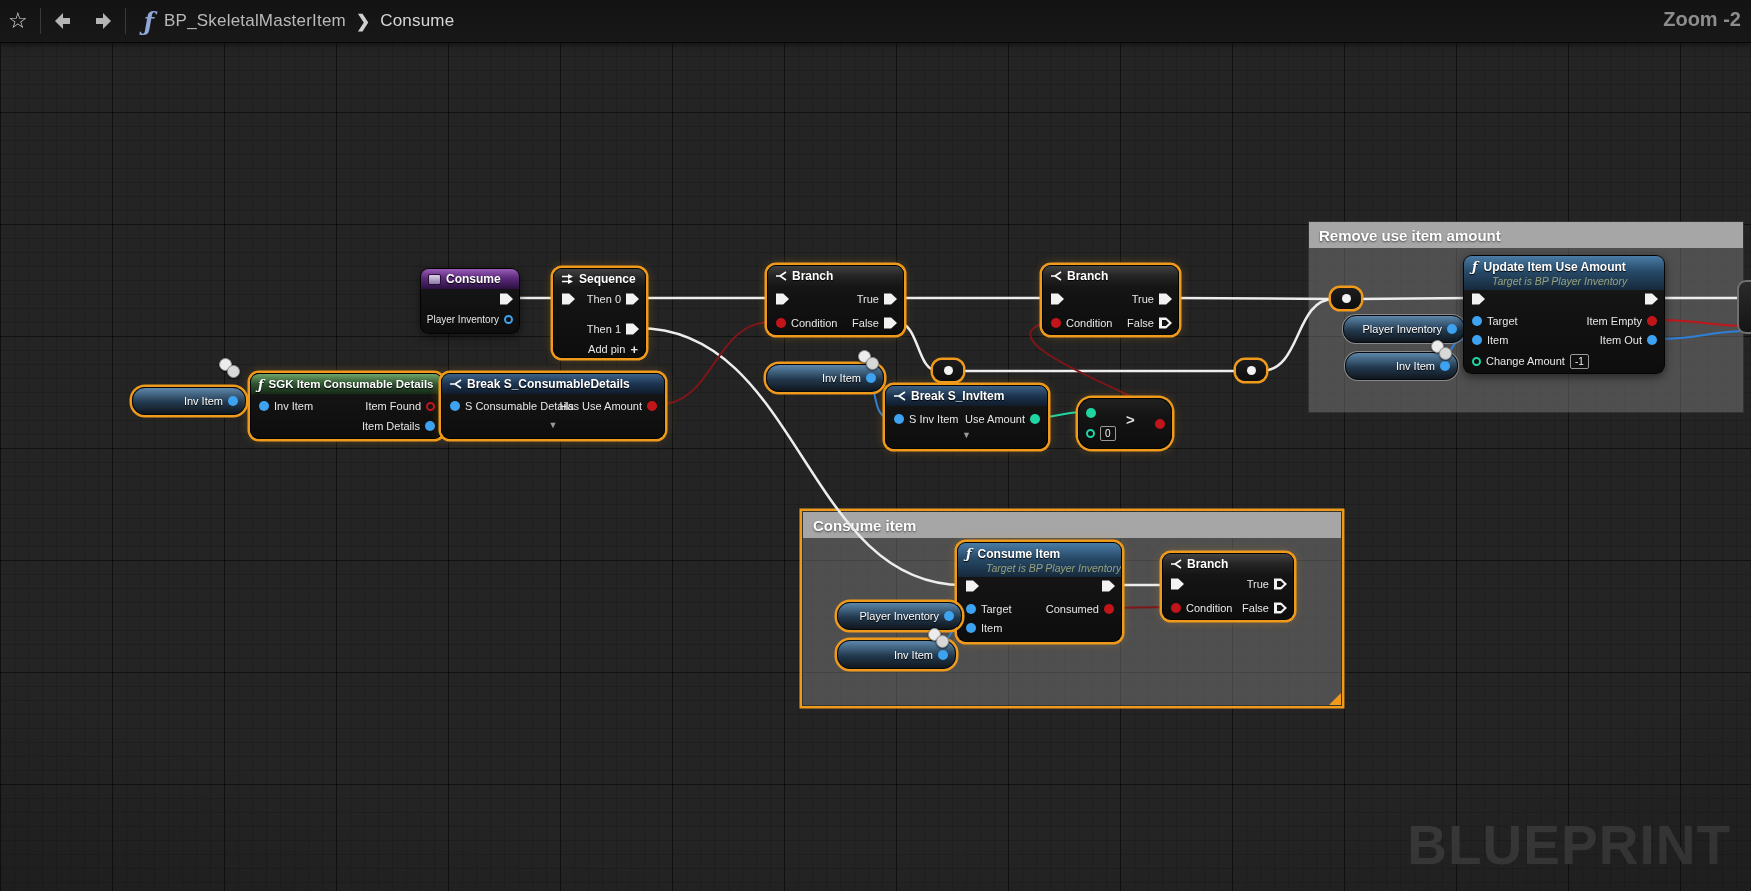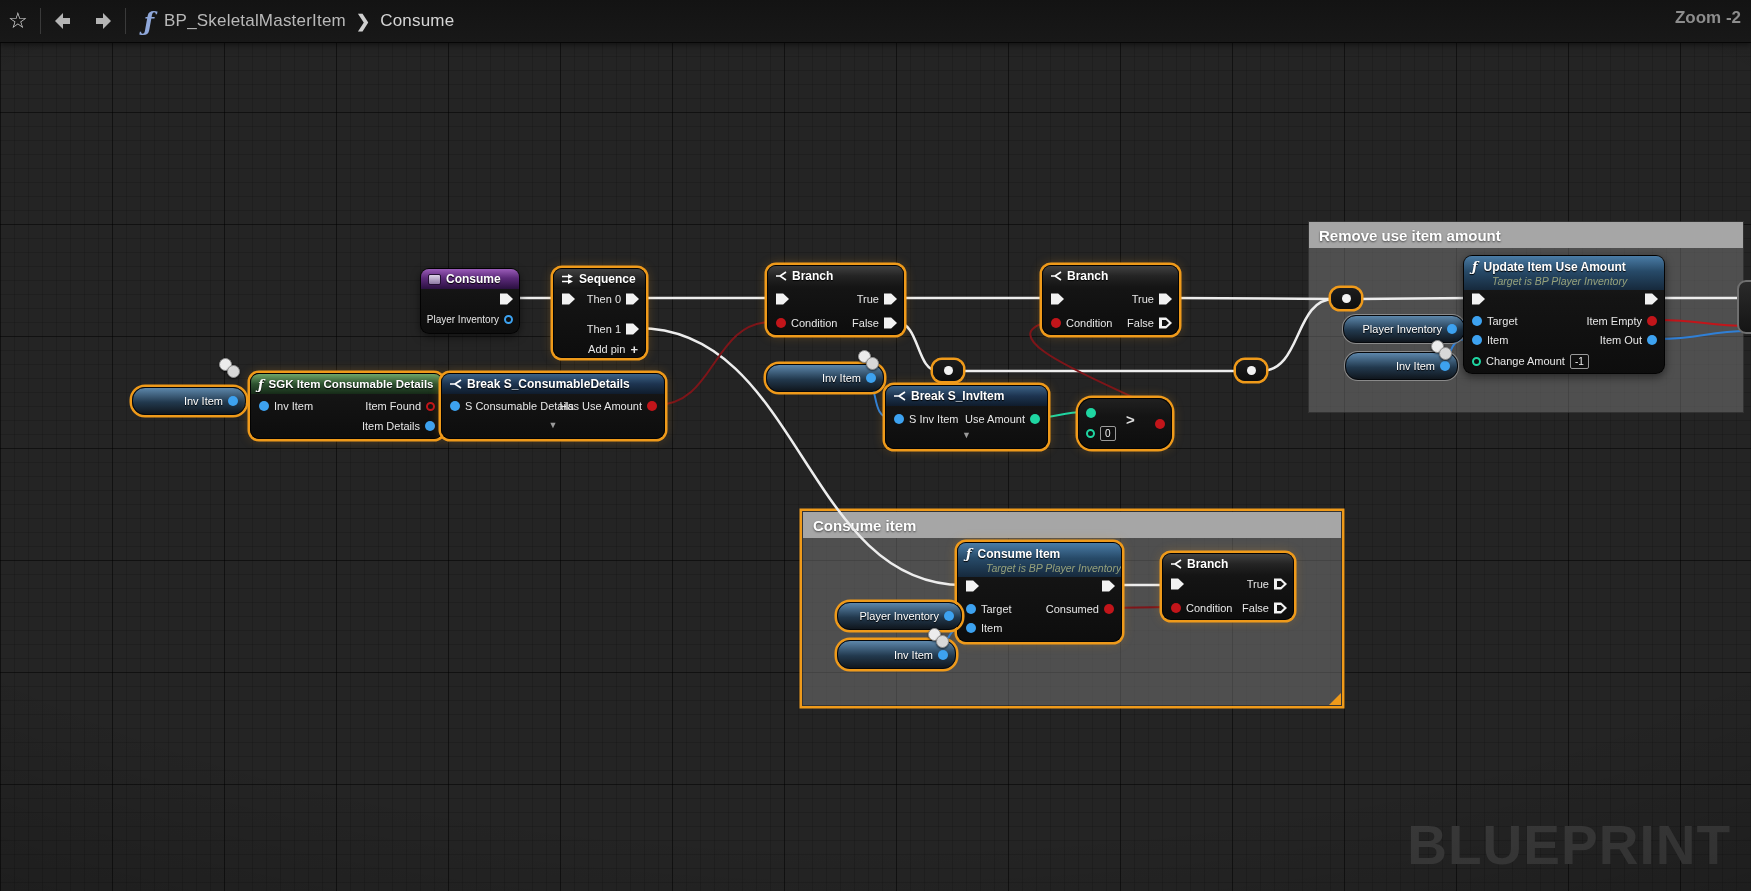--- a/index.html
+++ b/index.html
@@ -19,21 +19,21 @@
     background:linear-gradient(180deg,#131313,#181818);border-bottom:1px solid #060606;
     display:flex;align-items:center;box-shadow:0 2px 6px rgba(0,0,0,.5);}
   .tb-ic{color:#dedede;font-size:22px;margin:0 8px;cursor:pointer;}
   .tb-sep{width:1px;height:26px;background:#3a3a3a;margin:0 4px;}
   .arrow svg{display:block}
   .fn-glyph{font-family:"DejaVu Serif","Liberation Serif",serif;font-style:italic;font-weight:bold;
     color:#8fa7d9;font-size:24px;margin:0 10px 0 14px;}
   .crumb{font-size:17px;color:#b9b9b9;letter-spacing:.2px;cursor:pointer;}
   .crumb.cur{color:#d6d6d6;}
   .crumb-chev{color:#cfcfcf;font-size:17px;margin:0 10px;font-weight:bold;}
-  #zoomlbl{position:absolute;right:10px;top:8px;font-size:17px;font-weight:bold;color:#8d8d8d;z-index:70;}
+  #zoomlbl{position:absolute;right:10px;top:8px;font-size:20px;font-weight:bold;color:#8d8d8d;z-index:70;}
   
   .comment{position:absolute;background:rgba(140,140,140,.42);z-index:1;border:1px solid rgba(0,0,0,.35);}
   .comment .chdr{height:26px;background:#a6a6a6;display:flex;align-items:center;padding:0 10px;
     color:#fff;font-weight:bold;font-size:15px;text-shadow:0 1px 2px rgba(0,0,0,.6);cursor:pointer;}
   .comment.sel{box-shadow:0 0 0 2.5px #ef9a1a;}
   .comment.sel .handle{position:absolute;right:0;bottom:0;width:0;height:0;
     border-left:12px solid transparent;border-bottom:12px solid #ef9a1a;}
   
   .node{position:absolute;z-index:10;border-radius:9px;border:1px solid rgba(0,0,0,.85);
     background:linear-gradient(180deg,#202020,#141414 35%,#0d0d0d);

